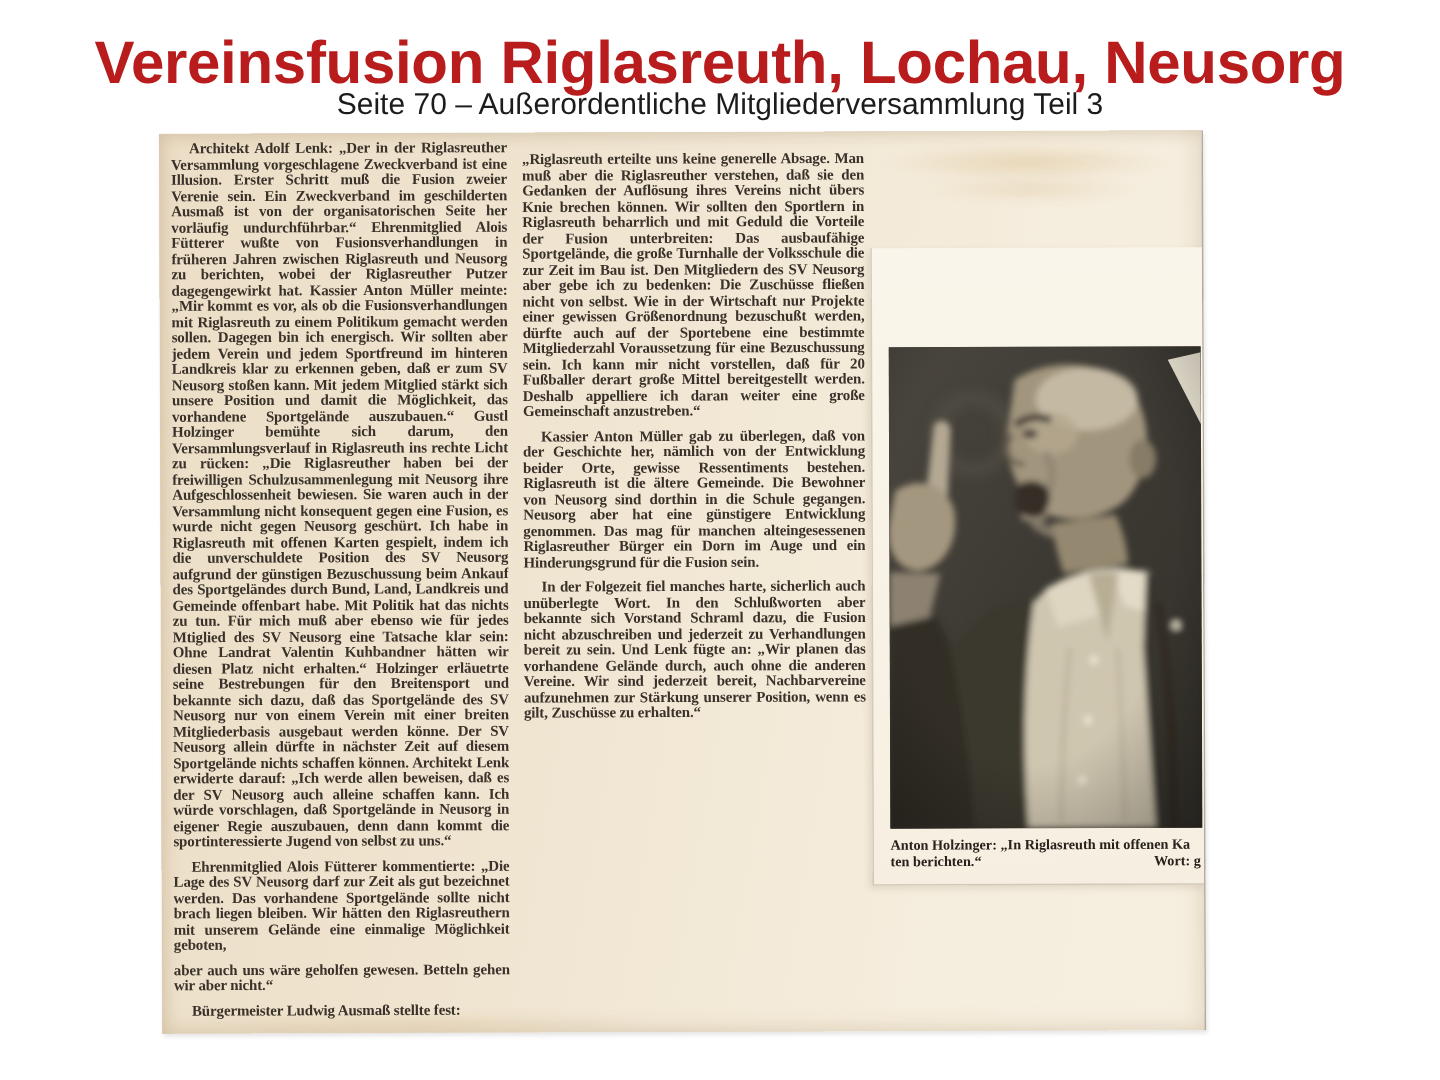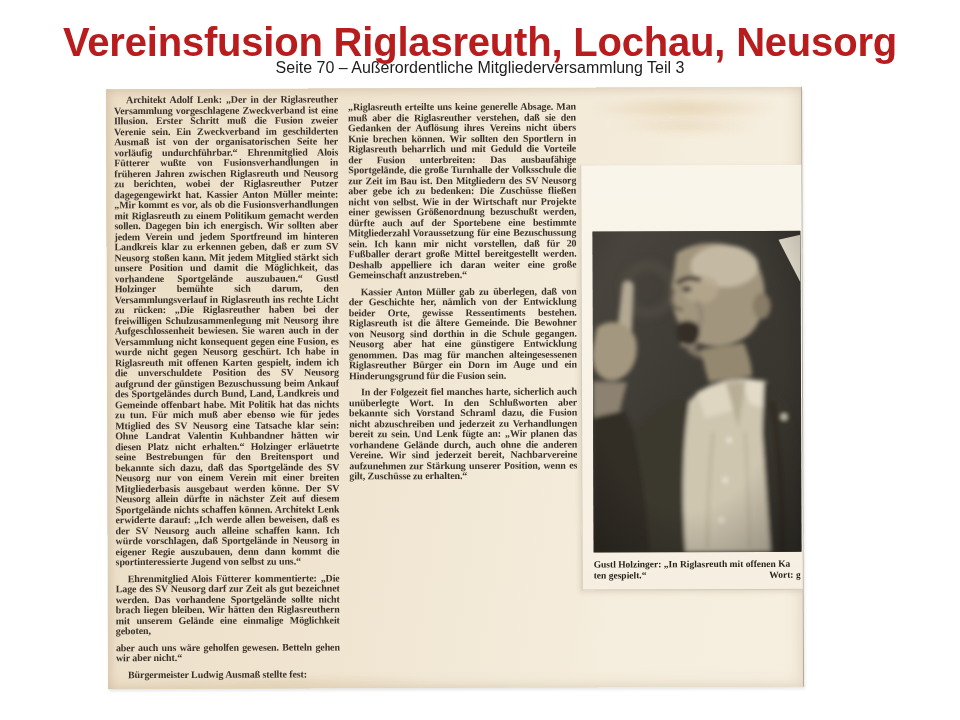--- a/index.html
+++ b/index.html
@@ -7,21 +7,21 @@
     position:relative; width:960px; height:720px; background:#ffffff;
     overflow:hidden; font-family:"Liberation Sans", sans-serif;
   }
   .title {
     position:absolute; top:20px; left:0; width:100%; margin:0;
     text-align:center; font-size:40px; font-weight:bold; color:#b91c1c;
     letter-spacing:-0.2px;
   }
   .subtitle {
     position:absolute; top:59px; left:0; width:100%;
-    text-align:center; font-size:16px; color:#1c1c1c;
+    text-align:center; font-size:20px; color:#1c1c1c;
   }
   
   .sheet {
     position:absolute; left:107px; top:88px; width:695px; height:600px;
     background:linear-gradient(100deg,#ecdec6 0%,#f0e5d1 40%,#f5eddd 75%,#f6efe0 100%);
     border-right:1px solid #b2aa9c;
     box-shadow:inset 3px 2px 10px rgba(130,95,55,0.18), inset -6px -4px 14px rgba(150,110,60,0.10), 1px 2px 3px rgba(0,0,0,0.10);
     transform:rotate(-0.2deg);
     overflow:hidden;
   }
@@ -167,23 +167,23 @@
             <path d="M120,201 C116,241 114,281 114,317" stroke="#b5ac94" stroke-width="3" fill="none" opacity="0.7"></path>
             <path d="M152,201 C154,241 156,281 156,317" stroke="#b5ac94" stroke-width="3" fill="none" opacity="0.6"></path>
           </g>
 
           <polygon points="208,4 208,52 186,9" fill="#f3ecdb"></polygon>
           <rect width="208" height="321" fill="url(#vig)"></rect>
         </svg>
       </div>
       <div class="caption">
         <div class="cap-row">
-          <span>Gustl Holzinger: „In Riglasreuth mit offenen Ka</span>
+          <span>Anton Holzinger: „In Riglasreuth mit offenen Ka</span>
         </div>
         <div class="cap-row">
-          <span>ten gespielt.“</span>
+          <span>ten berichten.“</span>
           <span>Wort: g</span>
         </div>
       </div>
     </div>
   </div>
 
 </div>
 
 </body></html>

